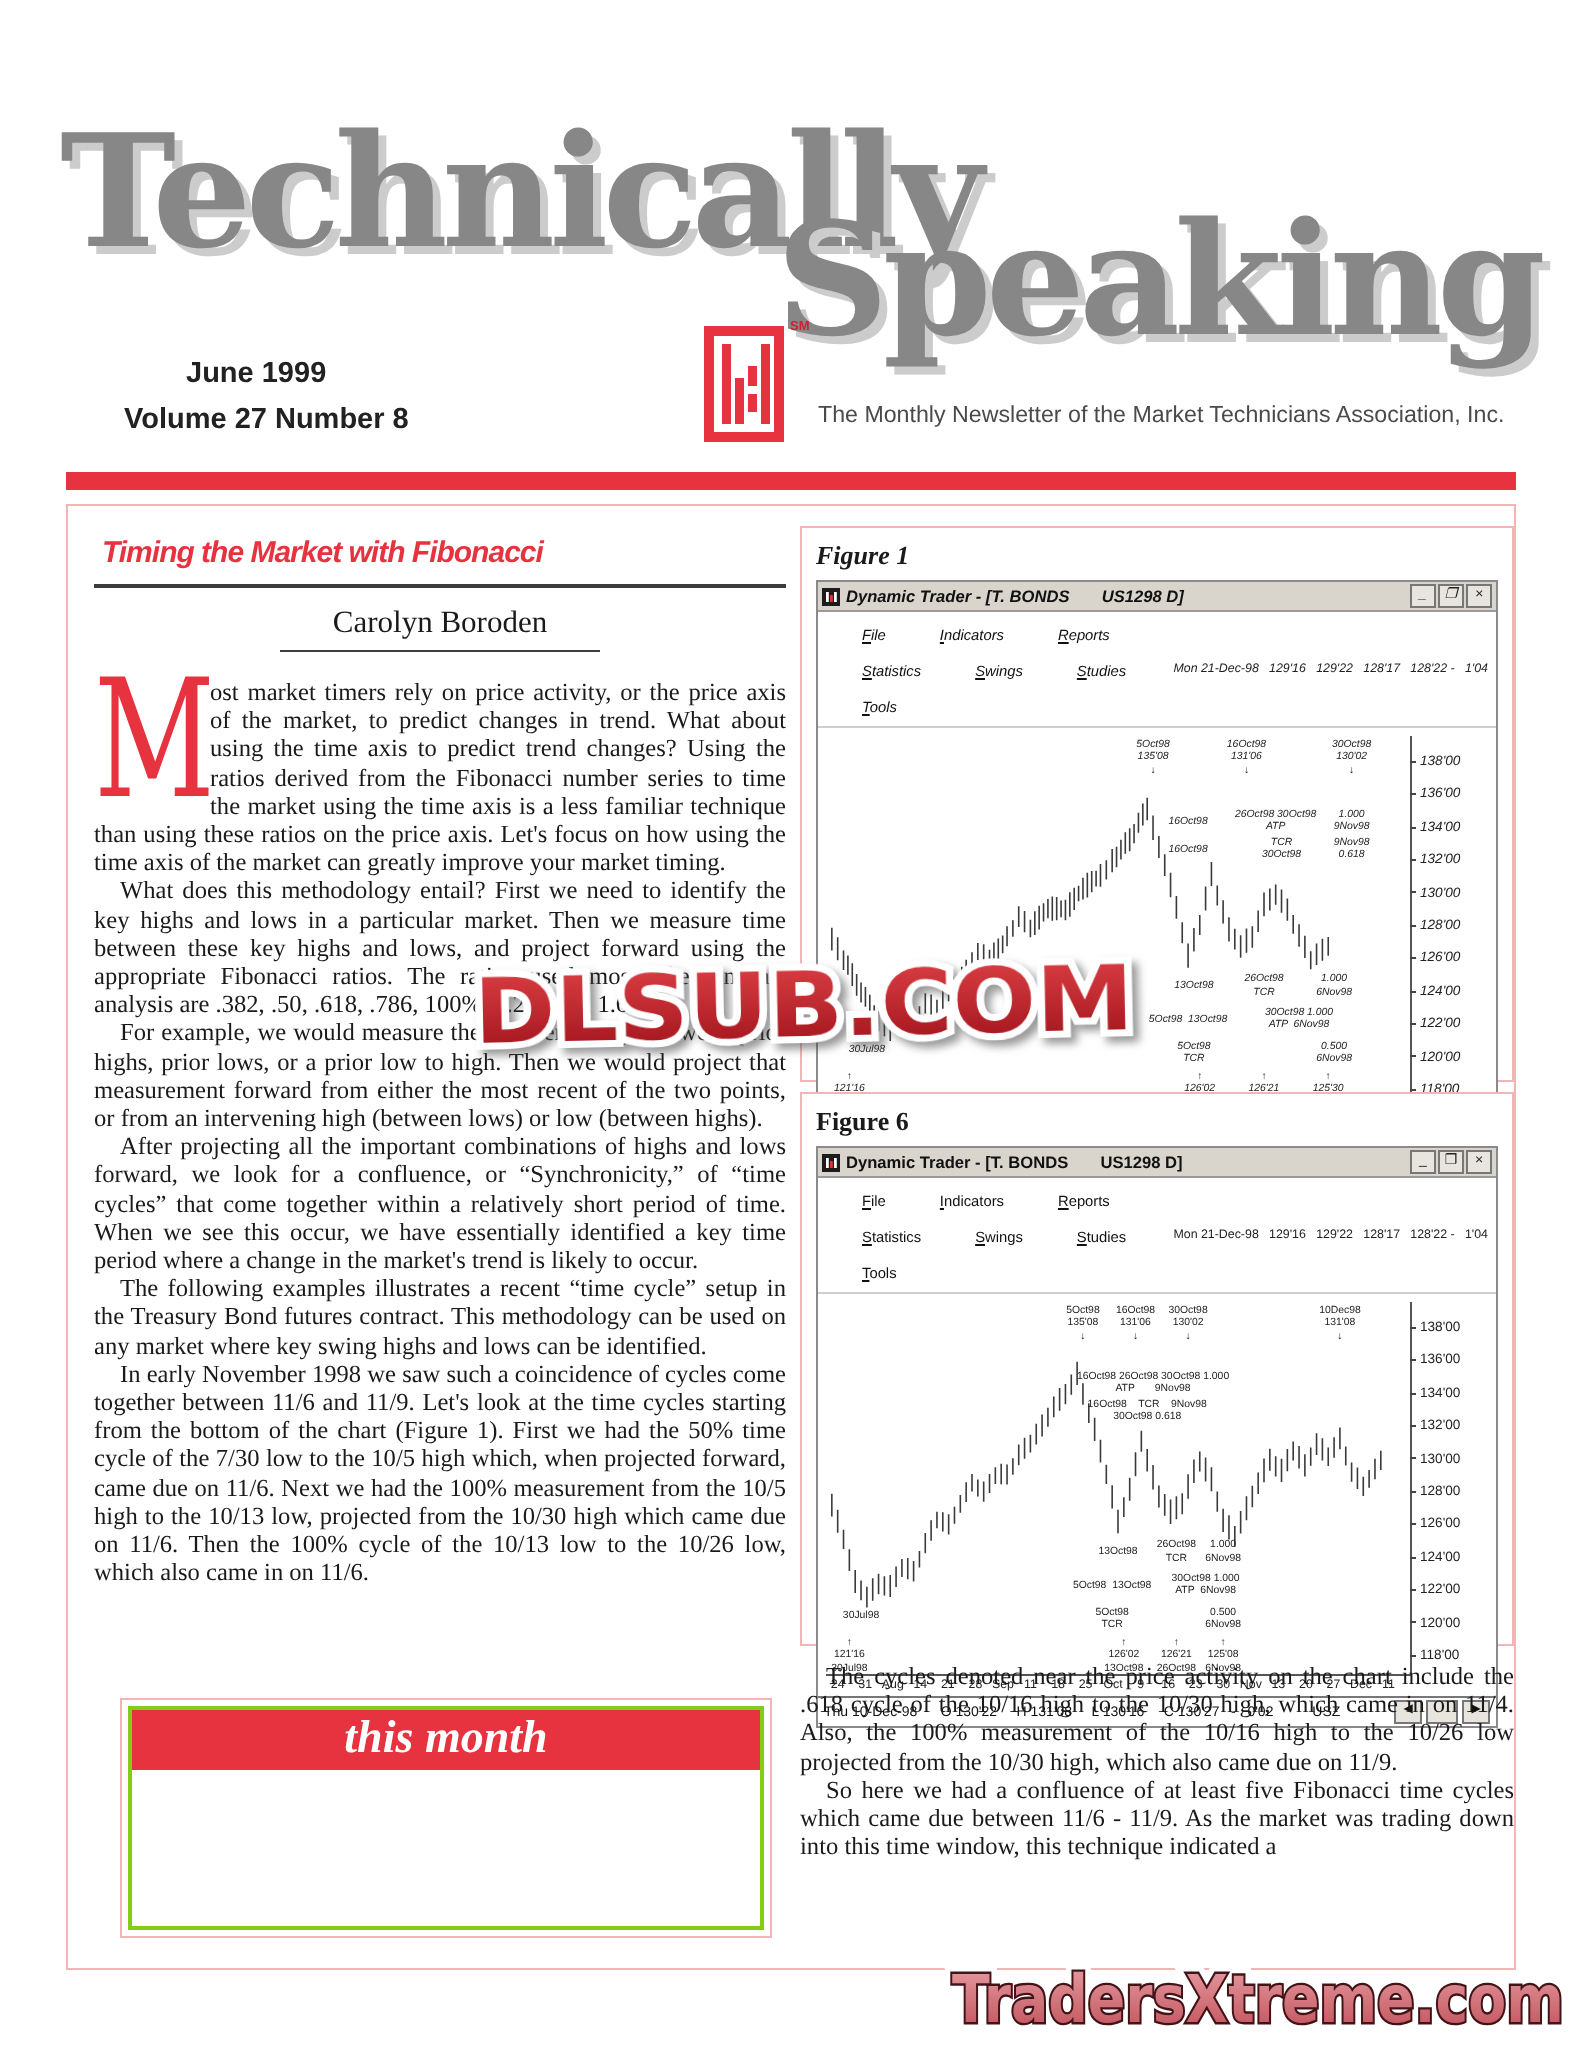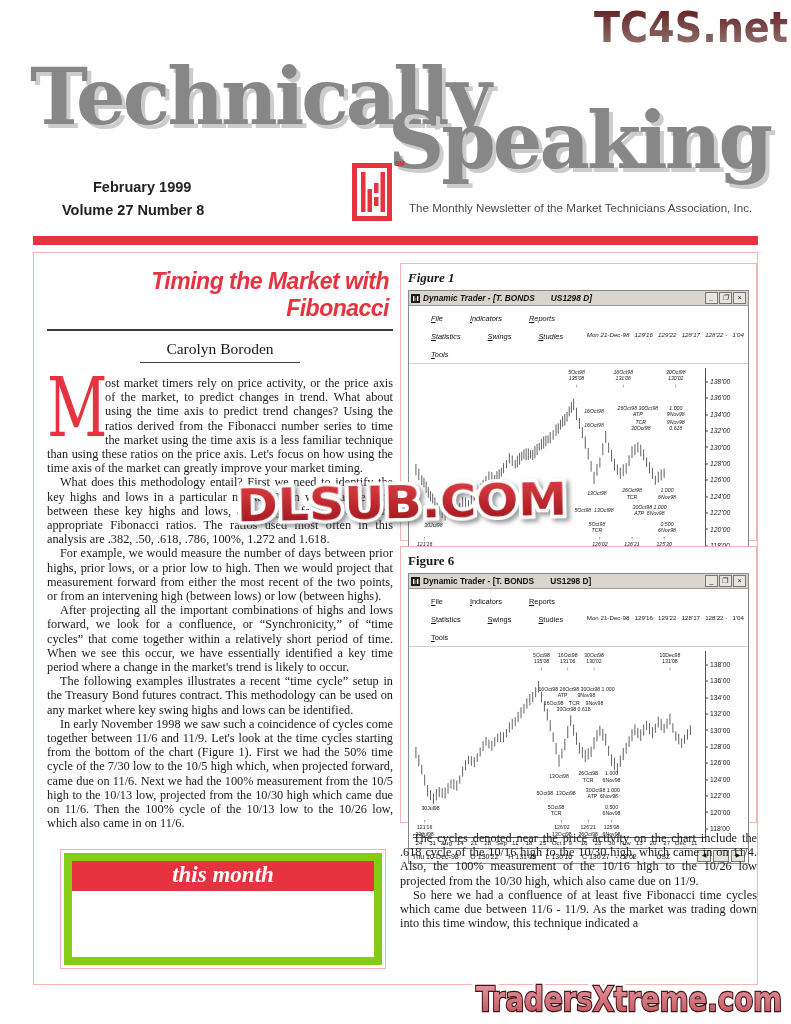--- a/index.html
+++ b/index.html
@@ -23,36 +23,36 @@
            font-size:11.6px;color:#4a4a4a;}
   .red-bar{position:absolute;left:33px;top:236px;width:725px;height:9px;background:#e6333f;}
 
   
   .content-box{position:absolute;left:33px;top:252px;width:723px;height:731px;
                border:1px solid #f2b4b4;background:#fff;}
   .col-left{position:absolute;left:11px;top:0;width:350px;}
   .col-right{position:absolute;left:366px;top:0;width:357px;}
 
   .article-title{margin:15px 6px 0;font-family:"Liberation Sans",sans-serif;font-style:italic;
-                 font-weight:bold;font-size:23px;color:#e6333f;text-align:right;letter-spacing:-.5px;}
+                 font-weight:bold;font-size:15px;color:#e6333f;text-align:left;letter-spacing:-.5px;}
   .title-rule{margin:7px 2px 0;height:2px;background:#3c3c3c;}
   .author{margin-top:9px;text-align:center;font-size:15.5px;}
   .author-rule{width:160px;height:1px;background:#3c3c3c;margin:4px auto 0;}
 
   .body-text{margin:13px 2px 0;font-size:12.3px;line-height:14.2px;text-align:justify;}
   .body-text p{margin:0;text-indent:13px;}
   .body-text p.first{text-indent:0;}
   .dropcap{float:left;width:56px;height:71px;font-family:"DejaVu Serif",serif;color:#e6333f;
            font-size:82px;line-height:64px;transform:scaleX(.72);transform-origin:0 0;
            margin-right:2px;}
 
   
   .this-month{position:absolute;left:15px;top:596px;width:326px;height:120px;
               border:1px solid #f2b4b4;padding:3px;box-sizing:border-box;}
-  .tm-inner{border:8px solid #84cc16;height:100%;box-sizing:border-box;}
+  .tm-inner{border:2px solid #84cc16;height:100%;box-sizing:border-box;}
   .tm-head{background:#e6333f;color:#fff;text-align:center;font-family:"Liberation Serif",serif;
            font-style:italic;font-weight:bold;font-size:23px;padding:1px 0 3px;}
   .tm-items{display:block;padding:6px 0 0 58px;}
   .tm-items span{display:block;position:relative;padding-left:15px;margin:3px 0;
                  font-family:"Liberation Sans",sans-serif;font-size:14.5px;color:#2a2a2a;}
   .tm-items span::before{content:"●";position:absolute;left:0;top:2px;font-size:9px;color:#e6333f;}
 
   
   .fig-box{position:absolute;left:0;width:357px;border:1px solid #f2b4b4;background:#fff;
            box-sizing:border-box;padding:5px 7px;}
@@ -99,36 +99,25 @@
 
   
   .wm-mid{position:absolute;left:226px;top:468px;z-index:40;transform:rotate(-1.2deg);}
   .wm-bottom{position:absolute;left:468px;top:978px;z-index:40;}
 </style>
 </head>
 <body>
 
 <div class="page">
 
-  <div class="wm-top">
-    <svg width="200" height="50">
-      <defs>
-        <linearGradient id="tcg" x1="0" y1="0" x2="0" y2="1">
-          <stop offset="0" stop-color="#601418"></stop>
-            <stop offset="1" stop-color="#94807a"></stop>
-        </linearGradient>
-      </defs>
-      <text x="198" y="40" text-anchor="end" font-family="DejaVu Sans, sans-serif" font-weight="bold" font-size="42" fill="url(#tcg)" textLength="194" lengthAdjust="spacingAndGlyphs">TC4S.net</text>
-    </svg>
-  </div>
 
   <header>
     <div class="mast-word mast-w1">Technically</div>
     <div class="mast-word mast-w2">Speaking</div>
-    <div class="issue-date">February 1999</div>
+    <div class="issue-date">June 1999</div>
     <div class="issue-vol">Volume 27  Number 8</div>
     <div class="mta-logo">
       <svg width="40" height="58" viewBox="0 0 40 58">
         <rect x="2.5" y="2.5" width="35" height="53" fill="#fff" stroke="#e6333f" stroke-width="5"></rect>
         <rect x="9" y="9" width="4.5" height="40" fill="#e6333f"></rect>
         <rect x="15.5" y="26" width="4.5" height="23" fill="#e6333f"></rect>
         <rect x="22" y="34" width="4.5" height="9" fill="#e6333f"></rect>
         <rect x="22" y="20" width="4.5" height="10" fill="#e6333f"></rect>
         <rect x="28.5" y="9" width="4.5" height="40" fill="#e6333f"></rect>
       </svg>

